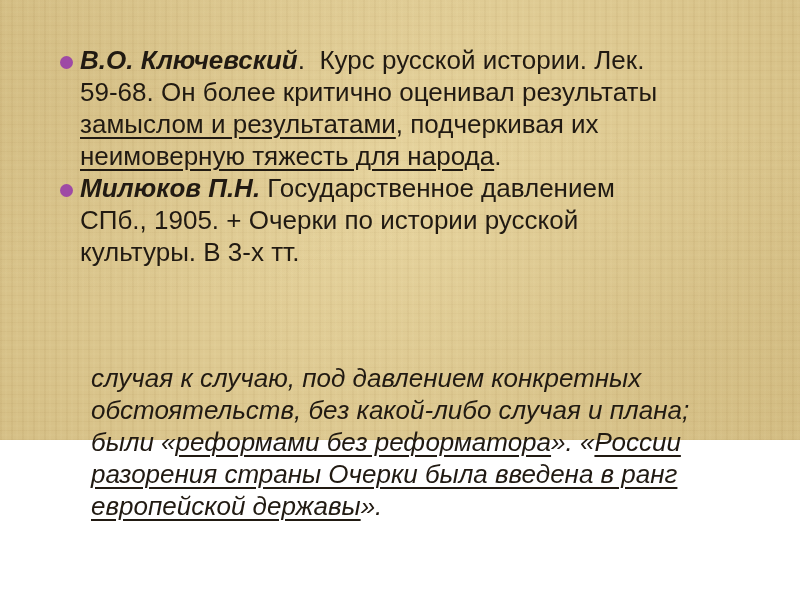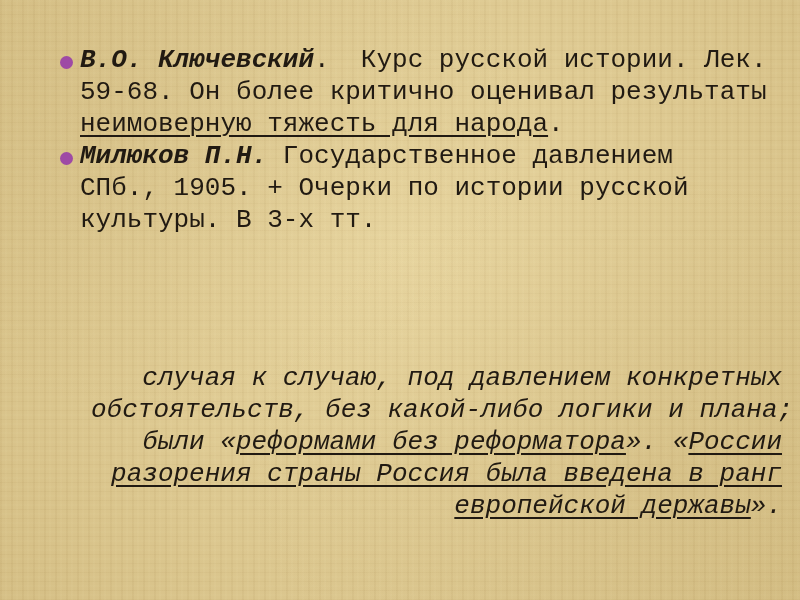--- a/index.html
+++ b/index.html
@@ -5,37 +5,37 @@
   html, body {
     margin: 0;
     padding: 0;
     width: 800px;
     height: 600px;
     overflow: hidden;
   }
   .slide {
     position: relative;
     width: 800px;
-    height: 600px;
+    height: 440px;
     background-color: var(--bg, #e2cd93);
     background-image:
       radial-gradient(circle at 50% 42%, rgba(255, 248, 215, 0.18), rgba(125, 95, 42, 0.12) 96%),
       radial-gradient(ellipse at 18% 22%, rgba(170, 140, 75, 0.10), transparent 42%),
       radial-gradient(ellipse at 82% 78%, rgba(170, 140, 75, 0.10), transparent 45%),
       repeating-linear-gradient(90deg,
         rgba(148, 114, 54, 0.07) 0px, rgba(148, 114, 54, 0.07) 2px,
         transparent 2px, transparent 5px,
         rgba(255, 241, 192, 0.07) 5px, rgba(255, 241, 192, 0.07) 7px,
         transparent 7px, transparent 11px),
       repeating-linear-gradient(0deg,
         rgba(148, 114, 54, 0.06) 0px, rgba(148, 114, 54, 0.06) 1px,
         transparent 1px, transparent 4px,
         rgba(255, 241, 192, 0.05) 4px, rgba(255, 241, 192, 0.05) 6px,
         transparent 6px, transparent 9px);
-    font-family: Liberation Mono, monospace;
+    font-family: Liberation Sans, sans-serif;
     color: var(--fg, #211a12);
   }
   .bullet-list {
     position: absolute;
     left: 60px;
     top: 44px;
     width: 716px;
   }
   .bullet-item {
     position: relative;
@@ -63,44 +63,45 @@
     text-decoration-thickness: 2px;
     text-underline-offset: 4px;
   }
   .seg-iu { font-style: italic; }
   .paragraph {
     position: absolute;
     left: 58px;
     top: 362px;
     width: 724px;
   }
-  .paragraph .line.cont { margin-left: 33px; text-align: right; }
+  .paragraph .line.cont { margin-left: 33px; }
 </style>
 </head>
 <body>
 
 <div class="slide">
   <div class="bullet-list">
     <div class="bullet-item">
       <span class="dot"></span>
       <div class="rich">
           <div class="line"><span class="seg-b">В.О. Ключевский</span><span class="seg-r">.&nbsp; Курс русской истории. Лек.</span></div>
           <div class="line cont"><span class="seg-r">59-68. Он более критично оценивал результаты</span></div>
+          <div class="line cont"><span class="seg-u">замыслом и результатами</span><span class="seg-r">, подчеркивая их</span></div>
           <div class="line cont"><span class="seg-u">неимоверную тяжесть для народа</span><span class="seg-r">.</span></div>
         </div>
     </div>
     <div class="bullet-item">
       <span class="dot"></span>
       <div class="rich">
           <div class="line"><span class="seg-b">Милюков П.Н.</span><span class="seg-r"> Государственное давлением</span></div>
           <div class="line cont"><span class="seg-r">СПб., 1905. + Очерки по истории русской</span></div>
           <div class="line cont"><span class="seg-r">культуры. В 3-х тт.</span></div>
         </div>
     </div>
   </div>
   <div class="paragraph">
       <div class="line cont"><span class="seg-i">случая к случаю, под давлением конкретных</span></div>
-      <div class="line cont"><span class="seg-i">обстоятельств, без какой-либо логики и плана;</span></div>
+      <div class="line cont"><span class="seg-i">обстоятельств, без какой-либо случая и плана;</span></div>
       <div class="line cont"><span class="seg-i">были «</span><span class="seg-iu">реформами без реформатора</span><span class="seg-i">». «</span><span class="seg-iu">России</span></div>
-      <div class="line cont"><span class="seg-iu">разорения страны Россия была введена в ранг</span></div>
+      <div class="line cont"><span class="seg-iu">разорения страны Очерки была введена в ранг</span></div>
       <div class="line cont"><span class="seg-iu">европейской державы</span><span class="seg-i">».</span></div>
     </div>
 </div>
 
 </body></html>

